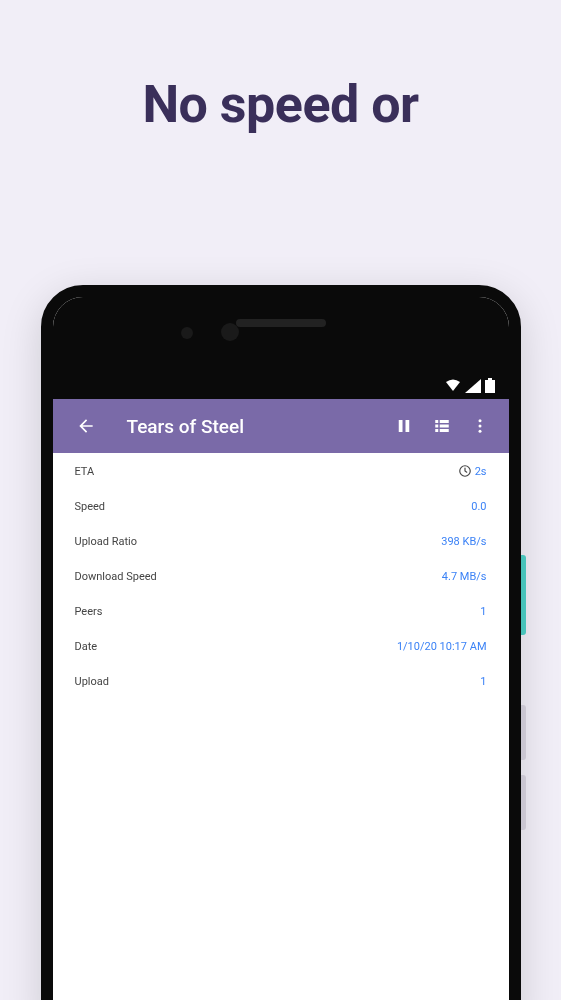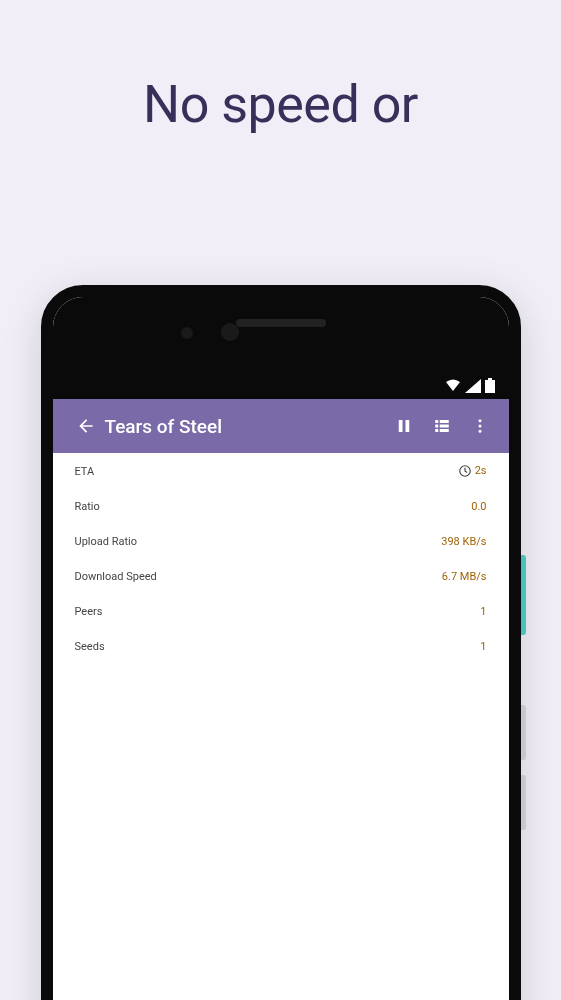--- a/index.html
+++ b/index.html
@@ -9,21 +9,21 @@
     background: #f1eef7;
     font-family: -apple-system, BlinkMacSystemFont, 'Segoe UI', Roboto, sans-serif;
     position: relative;
     overflow: hidden;
   }
   .headline {
     text-align: center;
     padding-top: 75px;
     color: #3a2f5a;
     font-size: 52px;
-    font-weight: 400;
+    font-weight: 700;
     line-height: 1.15;
     letter-spacing: -0.5px;
   }
   .phone-wrap {
     position: absolute;
     left: 50%;
     transform: translateX(-50%);
     top: 285px;
     width: 480px;
   }
@@ -93,20 +93,21 @@
     height: 54px;
     display: flex;
     align-items: center;
     padding: 0 10px 0 14px;
     color: #fff;
   }
   .toolbar-title {
     flex: 1;
     font-size: 19px;
     font-weight: 500;
+    margin-left: 22px;
   }
   .toolbar .ico {
     width: 38px;
     height: 38px;
     display: flex;
     align-items: center;
     justify-content: center;
     cursor: pointer;
   }
   .list {
@@ -115,21 +116,21 @@
   }
   .row {
     display: flex;
     justify-content: space-between;
     align-items: center;
     padding: 11px 22px;
     font-size: 11px;
     color: #333;
   }
   .row .lbl { color: #444; }
-  .row .val { color: #a16207; display: flex; gap: 3px; }
+  .row .val { color: #3b82f6; display: flex; align-items: center; gap: 3px; }
 </style>
 </head>
 <body>
 
 <div class="headline">
   <div>No speed or</div>
 </div>
 
 <div class="phone-wrap">
   <div class="side-btn teal"></div>
@@ -194,40 +195,44 @@
         <span class="val">
           <svg width="14" height="14" viewBox="0 0 24 24">
               <circle cx="12" cy="12" r="9" fill="none" stroke="#444" stroke-width="2"></circle>
               <path d="M12 7v5l3 2" stroke="#444" stroke-width="2" fill="none" stroke-linecap="round"></path>
             </svg>
           <span>2s</span>
         </span>
       </div>
 
       <div class="row">
-        <span class="lbl">Ratio</span>
+        <span class="lbl">Speed</span>
         <span class="val">0.0</span>
       </div>
 
       <div class="row">
         <span class="lbl">Upload Ratio</span>
         <span class="val">398 KB/s</span>
       </div>
 
       <div class="row">
         <span class="lbl">Download Speed</span>
-        <span class="val">6.7 MB/s</span>
+        <span class="val">4.7 MB/s</span>
       </div>
 
       <div class="row">
         <span class="lbl">Peers</span>
         <span class="val">1</span>
       </div>
 
-
-      <div class="row">
-        <span class="lbl">Seeds</span>
+      <div class="row">
+        <span class="lbl">Date</span>
+        <span class="val">1/10/20 10:17 AM</span>
+      </div>
+
+      <div class="row">
+        <span class="lbl">Upload</span>
         <span class="val">1</span>
       </div>
 
     </div>
   </div>
 </div>
 
 </body></html>

